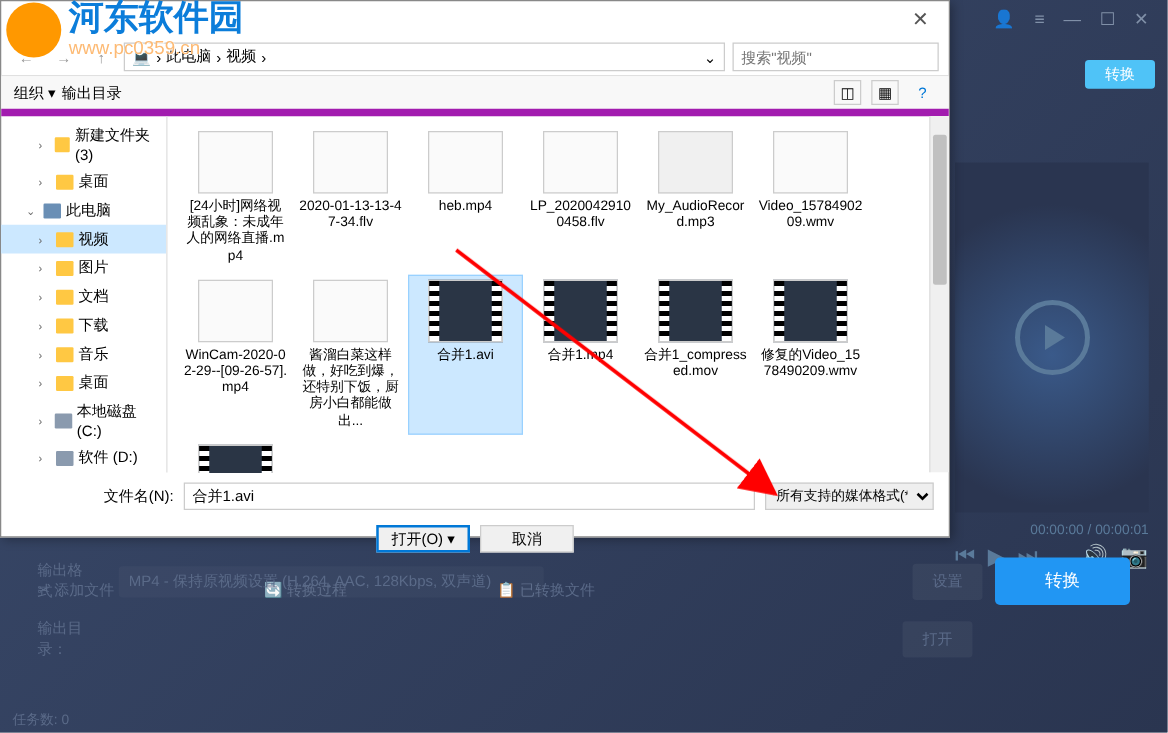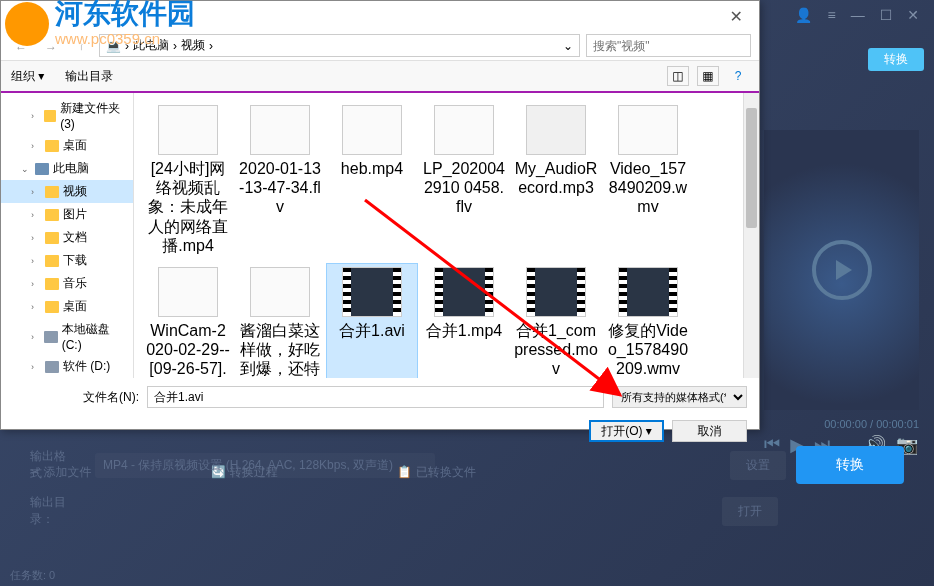--- a/index.html
+++ b/index.html
@@ -31,53 +31,53 @@
     
     .dialog { position: absolute; left: 0; top: 0; width: 760px; height: 430px; background: #fff; border: 1px solid #888; box-shadow: 2px 2px 8px rgba(0,0,0,0.3); }
     .dlg-titlebar { height: 30px; display: flex; align-items: center; padding: 0 8px; font-size: 12px; color: #333; }
     .dlg-close { margin-left: auto; font-size: 16px; color: #555; padding: 0 8px; cursor: pointer; }
     
     .dlg-nav { height: 30px; display: flex; align-items: center; padding: 0 8px; gap: 6px; font-size: 12px; border-bottom: 1px solid #e0e0e0; }
     .nav-btn { width: 24px; height: 22px; display: flex; align-items: center; justify-content: center; color: #999; }
     .nav-path { flex: 1; display: flex; align-items: center; gap: 4px; padding: 0 6px; border: 1px solid #ccc; height: 23px; }
     .nav-search { width: 165px; height: 23px; border: 1px solid #ccc; padding: 0 6px; color: #888; font-size: 12px; }
     
-    .dlg-toolbar { height: 32px; display: flex; align-items: center; padding: 0 10px; font-size: 12px; gap: 21px; background: #f8f8f8; border-bottom: 2px solid #a21caf; }
+    .dlg-toolbar { height: 32px; display: flex; align-items: center; padding: 0 10px; font-size: 12px; gap: 5px; background: #f8f8f8; border-bottom: 6px solid #a21caf; }
     .dlg-toolbar-right { margin-left: auto; display: flex; gap: 8px; }
     .tb-icon { width: 22px; height: 20px; border: 1px solid #ccc; display: flex; align-items: center; justify-content: center; font-size: 12px; }
     
     .dlg-body { display: flex; height: 285px; }
     .dlg-sidebar { width: 133px; border-right: 1px solid #e0e0e0; overflow-y: auto; font-size: 12px; padding: 4px 0; }
     .sb-item { padding: 3px 4px 3px 20px; display: flex; align-items: center; gap: 4px; cursor: pointer; }
     .sb-item.selected { background: #cce8ff; }
     .sb-item.indent1 { padding-left: 30px; }
     .sb-icon { width: 14px; height: 12px; display: inline-block; }
     .sb-folder { background: #ffc843; border-radius: 1px; }
     .sb-pc { background: #6a8fb5; border-radius: 1px; }
     .sb-drive { background: #8a9aae; border-radius: 1px; }
     .sb-expand { width: 10px; color: #666; font-size: 9px; }
     
     .dlg-files { flex: 1; padding: 8px; overflow-y: auto; position: relative; }
     .file-grid { display: flex; flex-wrap: wrap; gap: 4px 0; }
-    .file-item { width: 92px; text-align: center; font-size: 16px; padding: 4px; cursor: pointer; }
+    .file-item { width: 92px; text-align: center; font-size: 11px; padding: 4px; cursor: pointer; }
     .file-item.selected { background: #cce8ff; border: 1px solid #99d1ff; padding: 3px; }
     .file-icon { width: 60px; height: 50px; margin: 0 auto 4px; background: #fff; border: 1px solid #ccc; position: relative; }
     .file-icon.video { background: #2a3545; }
     .file-icon.video::before, .file-icon.video::after { content: ''; position: absolute; top: 0; bottom: 0; width: 8px; background: repeating-linear-gradient(#000, #000 4px, #fff 4px, #fff 8px); }
     .file-icon.video::before { left: 0; }
     .file-icon.video::after { right: 0; }
     .file-icon.audio { background: #f0f0f0; }
     .file-icon.blank { background: #fafafa; }
     .file-label { word-break: break-all; line-height: 1.2; }
     
     .dlg-footer { padding: 8px 12px; display: flex; align-items: center; gap: 8px; font-size: 12px; }
     .fn-label { padding-left: 70px; }
     .fn-input { flex: 1; height: 22px; border: 1px solid #ccc; padding: 0 6px; font-size: 12px; }
     .ft-select { width: 135px; height: 22px; border: 1px solid #ccc; font-size: 11px; padding: 0 4px; }
-    .dlg-buttons { padding: 4px 12px 10px; display: flex; justify-content: flex-end; gap: 8px; }
+    .dlg-buttons { padding: 4px 12px 10px; display: flex; justify-content: center; gap: 8px; }
     .dlg-btn { width: 75px; height: 22px; border: 1px solid #ccc; background: #f0f0f0; font-size: 12px; cursor: pointer; }
     .dlg-btn.primary { border: 2px solid #0078d7; }
     
     
     .watermark { position: absolute; left: 5px; top: 0; display: flex; align-items: center; gap: 6px; z-index: 100; pointer-events: none; }
     .wm-logo { width: 44px; height: 44px; border-radius: 50%; background: #ff9800; position: relative; }
     .wm-text { color: #0b7dda; font-size: 28px; font-weight: bold; text-shadow: 1px 1px 0 #fff; line-height: 1; }
     .wm-url { color: #fdba74; font-size: 15px; text-shadow: 1px 1px 0 #fff; margin-top: 2px; }
     
     

